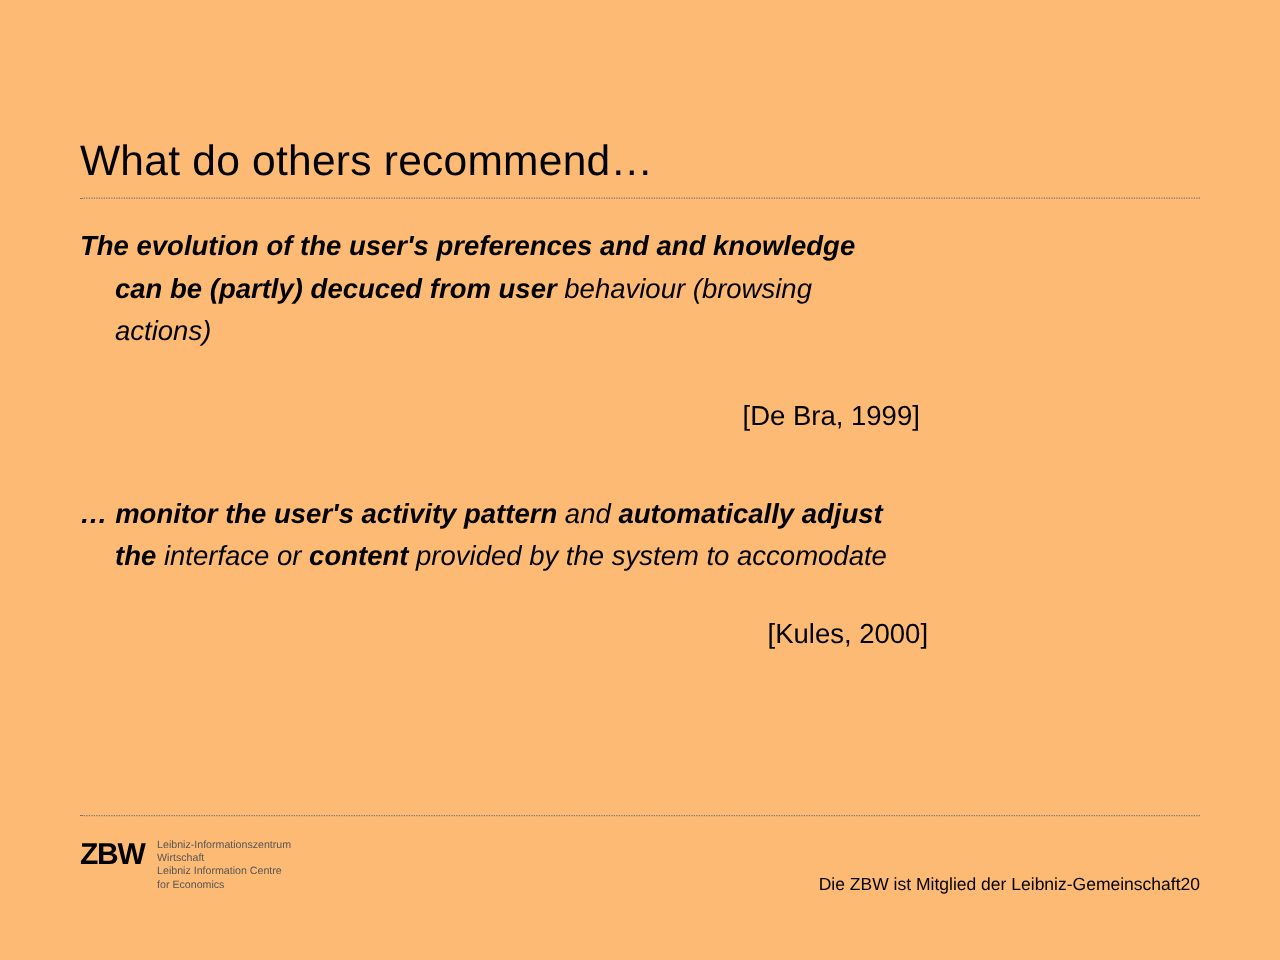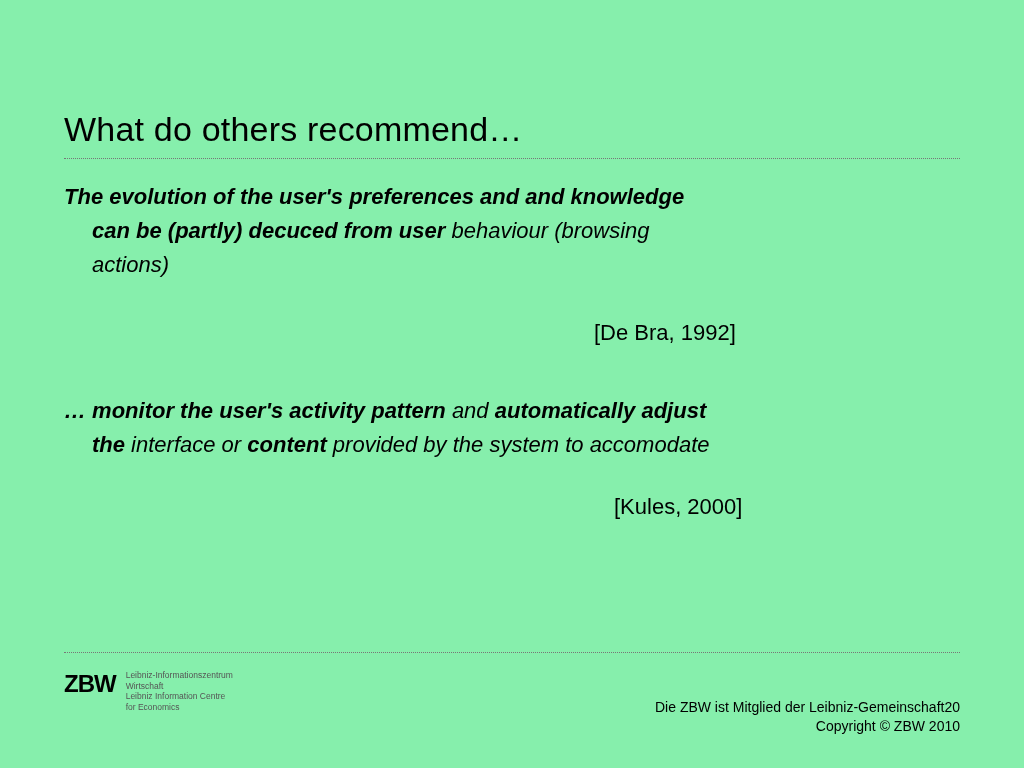--- a/index.html
+++ b/index.html
@@ -1,21 +1,21 @@
 <!DOCTYPE html>
 <html><head>
 <meta charset="utf-8">
 <style>
   * { margin: 0; padding: 0; box-sizing: border-box; }
   html, body { width: 1024px; height: 768px; background: #000; font-family: Arial, Helvetica, sans-serif; }
   .slide {
     position: absolute;
     top: 0; left: 0;
     width: 1024px; height: 768px;
-    background: #86efac;
+    background: #fdba74;
     color: #000;
   }
   .title {
     position: absolute;
     left: 64px;
     top: 110px;
     font-size: 34px;
     font-weight: 400;
     letter-spacing: 0.2px;
   }
@@ -110,21 +110,21 @@
 
     <div class="para1" style="position:relative;">
       <div>
         <span class="bi">The evolution of the user's preferences and and knowledge</span>
       </div>
       <div class="indent">
         <span class="bi">can be (partly) decuced from user </span><span class="i">behaviour (browsing</span>
       </div>
       <div class="indent" style="position:relative;">
         <span class="i">actions)</span>
-        <span class="cite1">[De Bra, 1992]</span>
+        <span class="cite1">[De Bra, 1999]</span>
       </div>
     </div>
 
     <div class="para2">
       <div>
         <span class="bi">… monitor the user's activity pattern</span><span class="i"> and </span><span class="bi">automatically adjust</span>
       </div>
       <div class="indent">
         <span class="bi">the</span><span class="i"> interface or </span><span class="bi">content</span><span class="i"> provided by the system to accomodate</span>
       </div>
@@ -144,16 +144,15 @@
       <div>Wirtschaft</div>
       <div>Leibniz Information Centre</div>
       <div>for Economics</div>
     </div>
   </div>
 
   <div class="footer-right">
     <div>
       <span>Die ZBW ist Mitglied der Leibniz-Gemeinschaft</span><span>20</span>
     </div>
-    <div>Copyright © ZBW 2010</div>
   </div>
 
 </div>
 
 </body></html>

